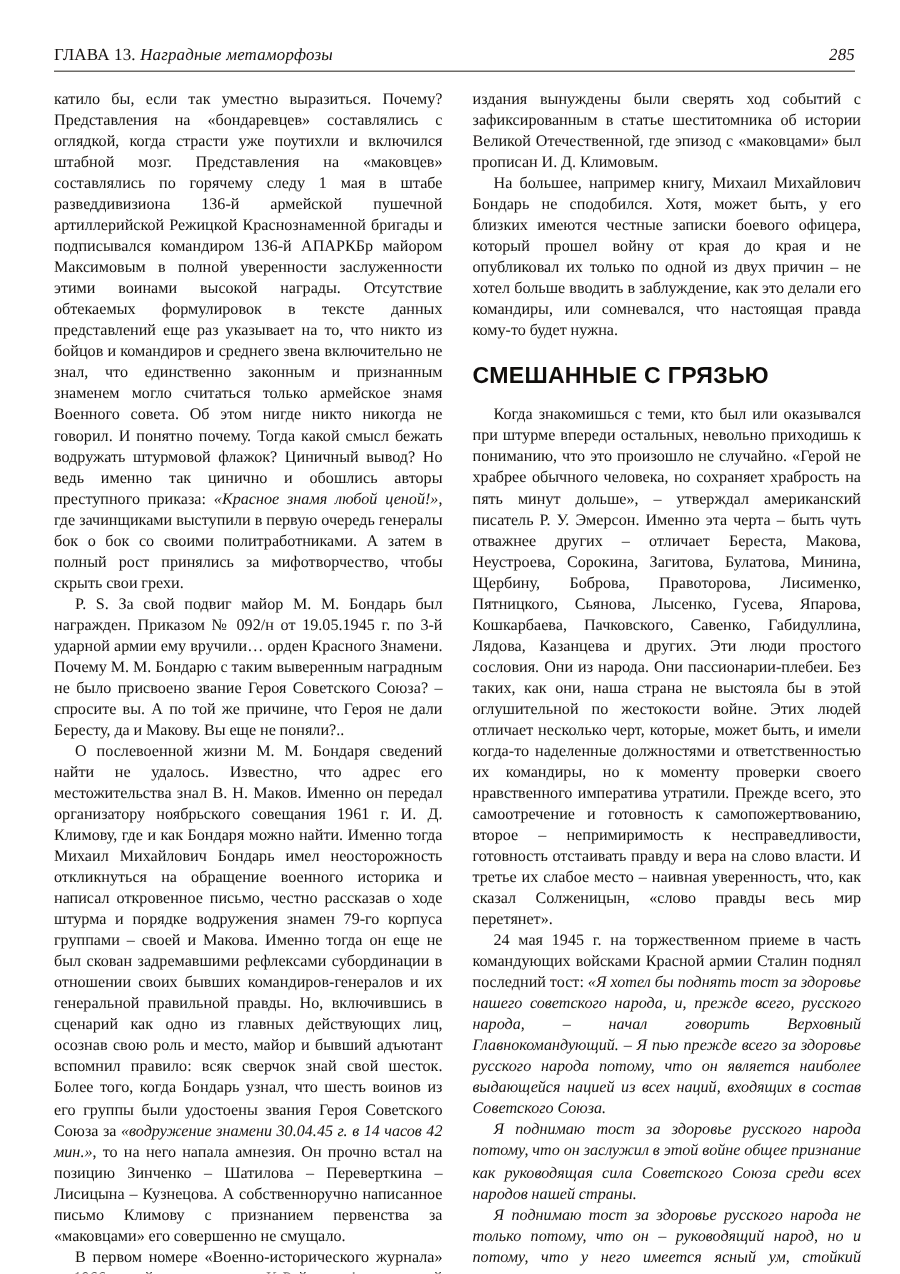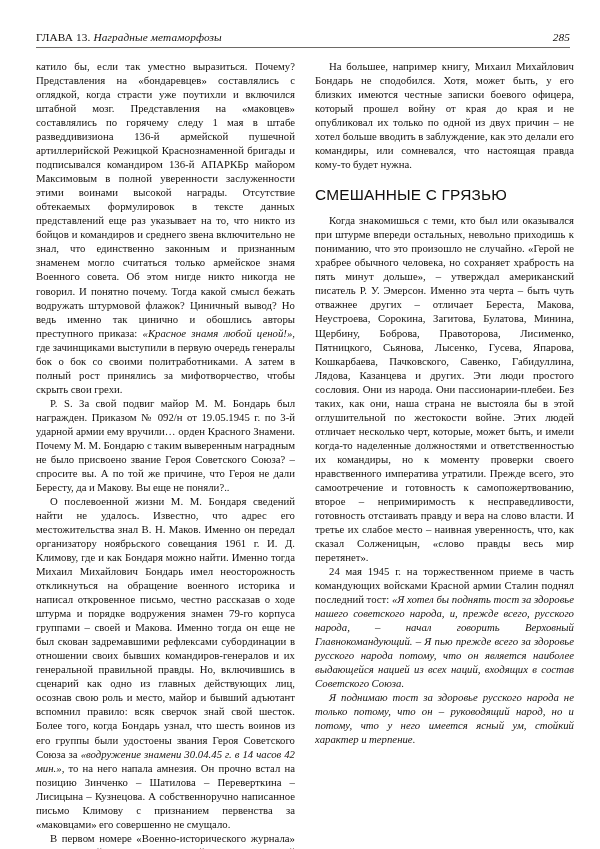--- a/index.html
+++ b/index.html
@@ -76,21 +76,21 @@
   }
   p.no-indent {
     text-indent: 0;
   }
   i, .it {
   }
 
   
   h2.section-head {
     font-family: "Liberation Sans", "DejaVu Sans", sans-serif;
-    font-weight: normal;
+    font-weight: bold;
     font-size: 15.4px;
     line-height: 18px;
     margin: 15px 0 9px 0;
     letter-spacing: 0.2px;
     text-transform: none;
     color: #100e0c;
   }
 </style>
 </head>
 <body>
@@ -108,22 +108,24 @@
   <div class="columns">
 
     <div class="col" id="col-left">
         <p class="no-indent"><span>катило бы, если так уместно выразиться. Почему? Представления на «бондаревцев» составлялись с оглядкой, когда страсти уже поутихли и включился штабной мозг. Представления на «маковцев» составлялись по горячему следу 1 мая в штабе разведдивизиона 136-й армейской пушечной артиллерийской Режицкой Краснознаменной бригады и подписывался командиром 136-й АПАРКБр майором Максимовым в полной уверенности заслуженности этими воинами высокой награды. Отсутствие обтекаемых формулировок в тексте данных представлений еще раз указывает на то, что никто из бойцов и командиров и среднего звена включительно не знал, что единственно законным и признанным знаменем могло считаться только армейское знамя Военного совета. Об этом нигде никто никогда не говорил. И понятно почему. Тогда какой смысл бежать водружать штурмовой флажок? Циничный вывод? Но ведь именно так цинично и обошлись авторы преступного приказа: </span><i>«Красное знамя любой ценой!»</i><span>, где зачинщиками выступили в первую очередь генералы бок о бок со своими политработниками. А затем в полный рост принялись за мифотворчество, чтобы скрыть свои грехи.</span></p>
         <p><span>P. S. За свой подвиг майор М. М. Бондарь был награжден. Приказом № 092/н от 19.05.1945 г. по 3-й ударной армии ему вручили… орден Красного Знамени. Почему М. М. Бондарю с таким выверенным наградным не было присвоено звание Героя Советского Союза? – спросите вы. А по той же причине, что Героя не дали Бересту, да и Макову. Вы еще не поняли?..</span></p>
         <p><span>О послевоенной жизни М. М. Бондаря сведений найти не удалось. Известно, что адрес его местожительства знал В. Н. Маков. Именно он передал организатору ноябрьского совещания 1961 г. И. Д. Климову, где и как Бондаря можно найти. Именно тогда Михаил Михайлович Бондарь имел неосторожность откликнуться на обращение военного историка и написал откровенное письмо, честно рассказав о ходе штурма и порядке водружения знамен 79-го корпуса группами – своей и Макова. Именно тогда он еще не был скован задремавшими рефлексами субординации в отношении своих бывших командиров-генералов и их генеральной правильной правды. Но, включившись в сценарий как одно из главных действующих лиц, осознав свою роль и место, майор и бывший адъютант вспомнил правило: всяк сверчок знай свой шесток. Более того, когда Бондарь узнал, что шесть воинов из его группы были удостоены звания Героя Советского Союза за </span><i>«водружение знамени 30.04.45 г. в 14 часов 42 мин.»</i><span>, то на него напала амнезия. Он прочно встал на позицию Зинченко – Шатилова – Переверткина – Лисицына – Кузнецова. А собственноручно написанное письмо Климову с признанием первенства за «маковцами» его совершенно не смущало.</span></p>
         <p><span>В первом номере «Военно-исторического журнала» за 1966 г. выйдет его статья «К Рейхстагу!», в которой он вновь поделится своим видением событий с 30 апреля на 1 мая 1945 г., происходивших в центре Берлина. Его рассказ мы уже анализировали, логически раскрыв несостоятельность некоторых его экзерсисов про свою прямо-таки сопричастность к действиям группы Макова. Михаил Михайлович и редакторы специализированного</span></p>
       </div>
 
     <div class="col" id="col-right">
+        <p class="no-indent"><span>издания вынуждены были сверять ход событий с зафиксированным в статье шеститомника об истории Великой Отечественной, где эпизод с «маковцами» был прописан И. Д. Климовым.</span></p>
         <p><span>На большее, например книгу, Михаил Михайлович Бондарь не сподобился. Хотя, может быть, у его близких имеются честные записки боевого офицера, который прошел войну от края до края и не опубликовал их только по одной из двух причин – не хотел больше вводить в заблуждение, как это делали его командиры, или сомневался, что настоящая правда кому-то будет нужна.</span></p>
         <h2 class="section-head">СМЕШАННЫЕ С ГРЯЗЬЮ</h2>
         <p><span>Когда знакомишься с теми, кто был или оказывался при штурме впереди остальных, невольно приходишь к пониманию, что это произошло не случайно. «Герой не храбрее обычного человека, но сохраняет храбрость на пять минут дольше», – утверждал американский писатель Р. У. Эмерсон. Именно эта черта – быть чуть отважнее других – отличает Береста, Макова, Неустроева, Сорокина, Загитова, Булатова, Минина, Щербину, Боброва, Правоторова, Лисименко, Пятницкого, Сьянова, Лысенко, Гусева, Япарова, Кошкарбаева, Пачковского, Савенко, Габидуллина, Лядова, Казанцева и других. Эти люди простого сословия. Они из народа. Они пассионарии-плебеи. Без таких, как они, наша страна не выстояла бы в этой оглушительной по жестокости войне. Этих людей отличает несколько черт, которые, может быть, и имели когда-то наделенные должностями и ответственностью их командиры, но к моменту проверки своего нравственного императива утратили. Прежде всего, это самоотречение и готовность к самопожертвованию, второе – непримиримость к несправедливости, готовность отстаивать правду и вера на слово власти. И третье их слабое место – наивная уверенность, что, как сказал Солженицын, «слово правды весь мир перетянет».</span></p>
         <p><span>24 мая 1945 г. на торжественном приеме в часть командующих войсками Красной армии Сталин поднял последний тост: </span><i>«Я хотел бы поднять тост за здоровье нашего советского народа, и, прежде всего, русского народа, – начал говорить Верховный Главнокомандующий. – Я пью прежде всего за здоровье русского народа потому, что он является наиболее выдающейся нацией из всех наций, входящих в состав Советского Союза.</i></p>
+        <p><i>Я поднимаю тост за здоровье русского народа потому, что он заслужил в этой войне общее признание как руководящая сила Советского Союза среди всех народов нашей страны.</i></p>
         <p><i>Я поднимаю тост за здоровье русского народа не только потому, что он – руководящий народ, но и потому, что у него имеется ясный ум, стойкий характер и терпение.</i></p>
       </div>
 
   </div>
 
 </div>
 
 </body></html>

